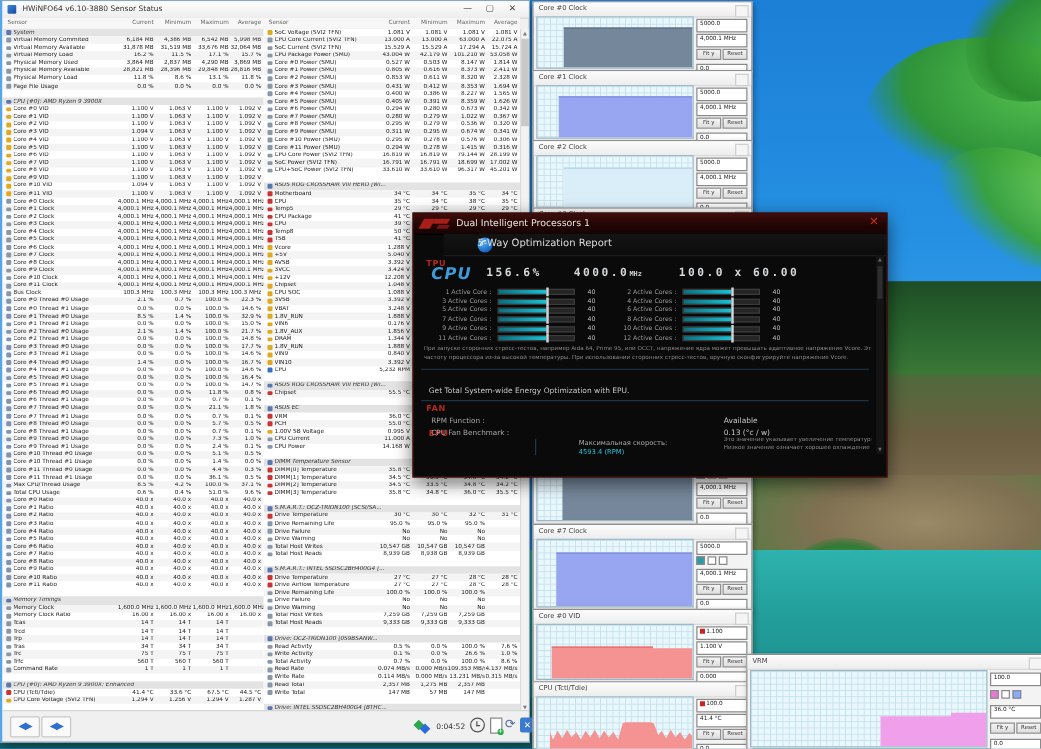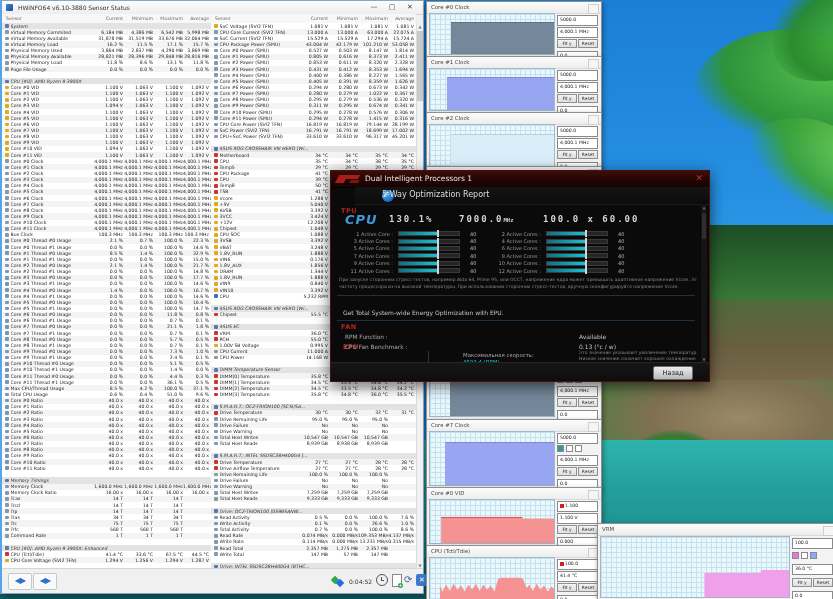--- a/index.html
+++ b/index.html
@@ -1618,22 +1618,22 @@
       </span>
       <span class="atitle-text">Dual Intelligent Processors 1</span>
       <span class="aclose">✕</span>
     </div>
     <div class="aheader">
       <span class="fiveway-ic"></span>
       <span>5-Way Optimization Report</span>
     </div>
     <span class="redlabel" style="left:10px;top:36px;">TPU</span>
     <span class="cpu-logo">CPU</span>
-    <span class="digital" style="left:58px;">130.1%</span>
-    <span class="digital" style="left:128px;"><span>7000.0</span><small>MHz</small></span>
+    <span class="digital" style="left:58px;">156.6%</span>
+    <span class="digital" style="left:128px;"><span>4000.0</span><small>MHz</small></span>
     <span class="digital" style="left:212px;">100.0 x 60.00</span>
     <div id="cores">
         <div class="corerow" style="top: 0px; left: 0px; width: 145px;">
           <span class="corelab">1 Active Core :</span>
           <span class="coretrack">
             <i class="corefill"></i>
             <i class="coretick"></i>
           </span>
           <span class="coreval">40</span>
         </div>
@@ -1740,18 +1740,15 @@
     <div class="anote" style="left:248px;top:179px;width:118px;">Это значение указывает увеличение температуры процессора на каждый Ватт потребляемой мощности.</div>
     <div class="anote" style="left:248px;top:185px;width:118px;">Низкое значение означает хорошее охлаждение процессора, которое может быть достигнуто с помощью ASUS Fan Xpert 4.</div>
     <i class="abs" style="left:97px;top:180px;width:1px;height:13px;background:#1d3a4a;"></i>
     <span class="alabel" style="left:132px;top:181px;font-size:5.4px;">Максимальная скорость:</span>
     <span class="alabel cyan" style="left:132px;top:188px;font-size:5.4px;">4593.4 (RPM)</span>
     <div class="ascroll">
       <span class="aar" style="top:1px;">▲</span>
       <span class="ath"></span>
       <span class="aar" style="bottom:1px;">▼</span>
     </div>
-    <div class="abottom">
-      <span class="backbtn">Назад</span>
-    </div>
   </div>
 
 </div>
 
 </body></html>

